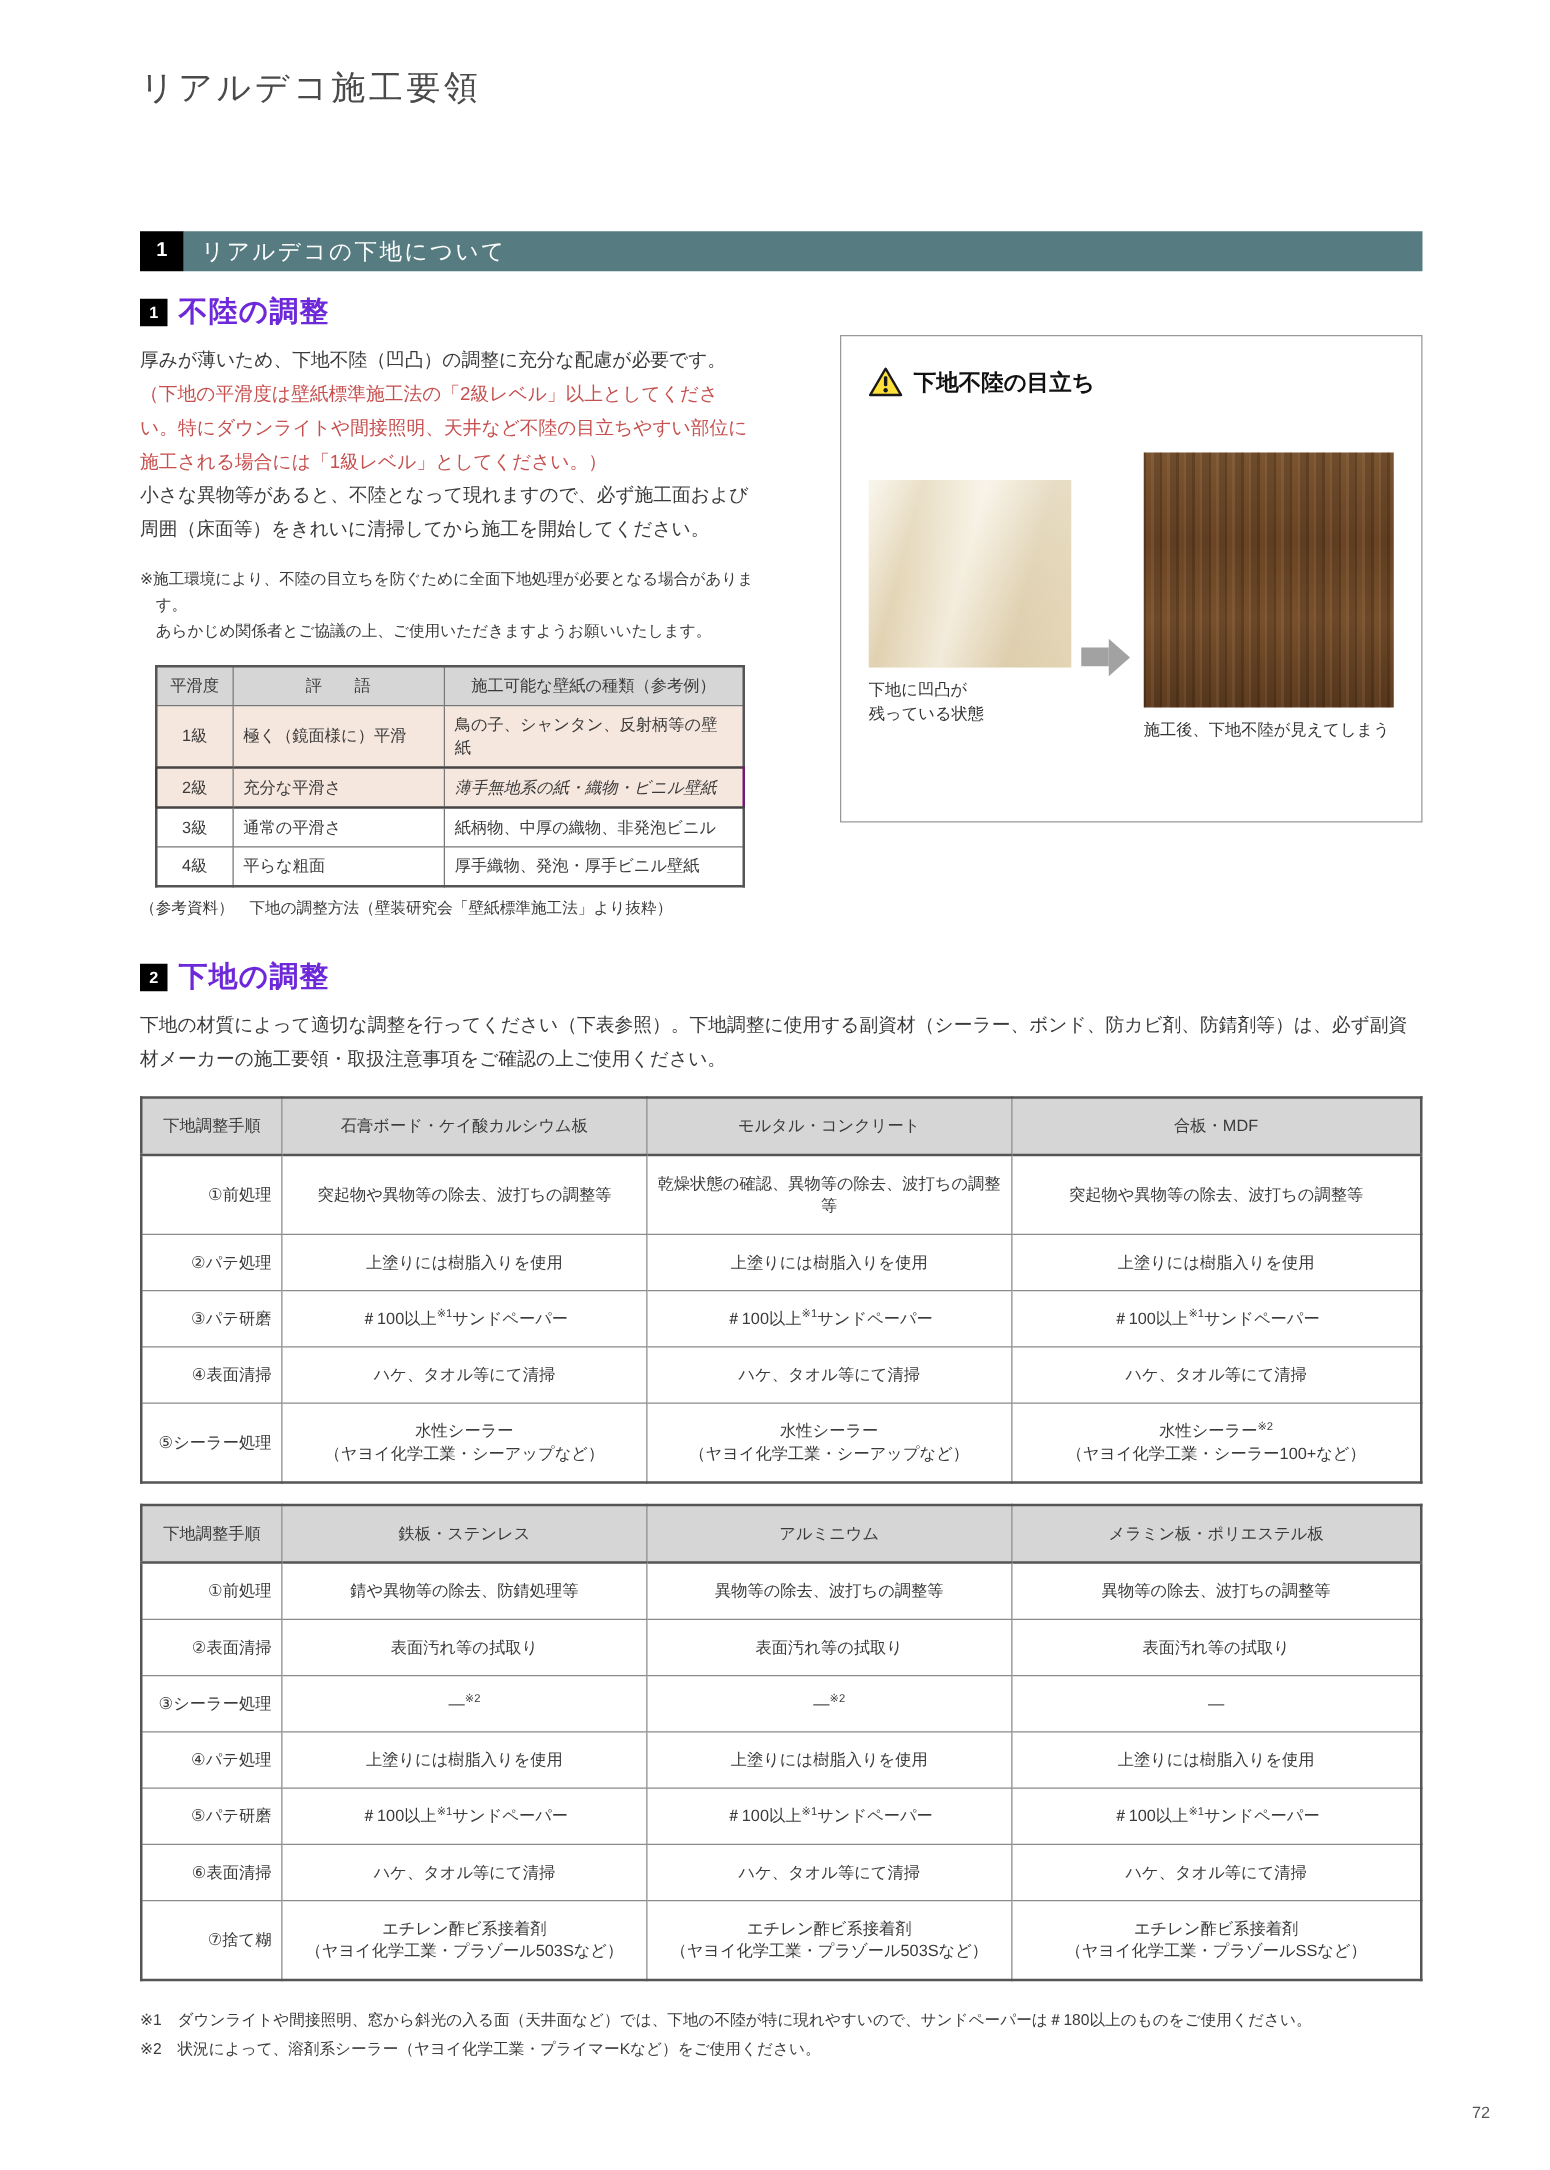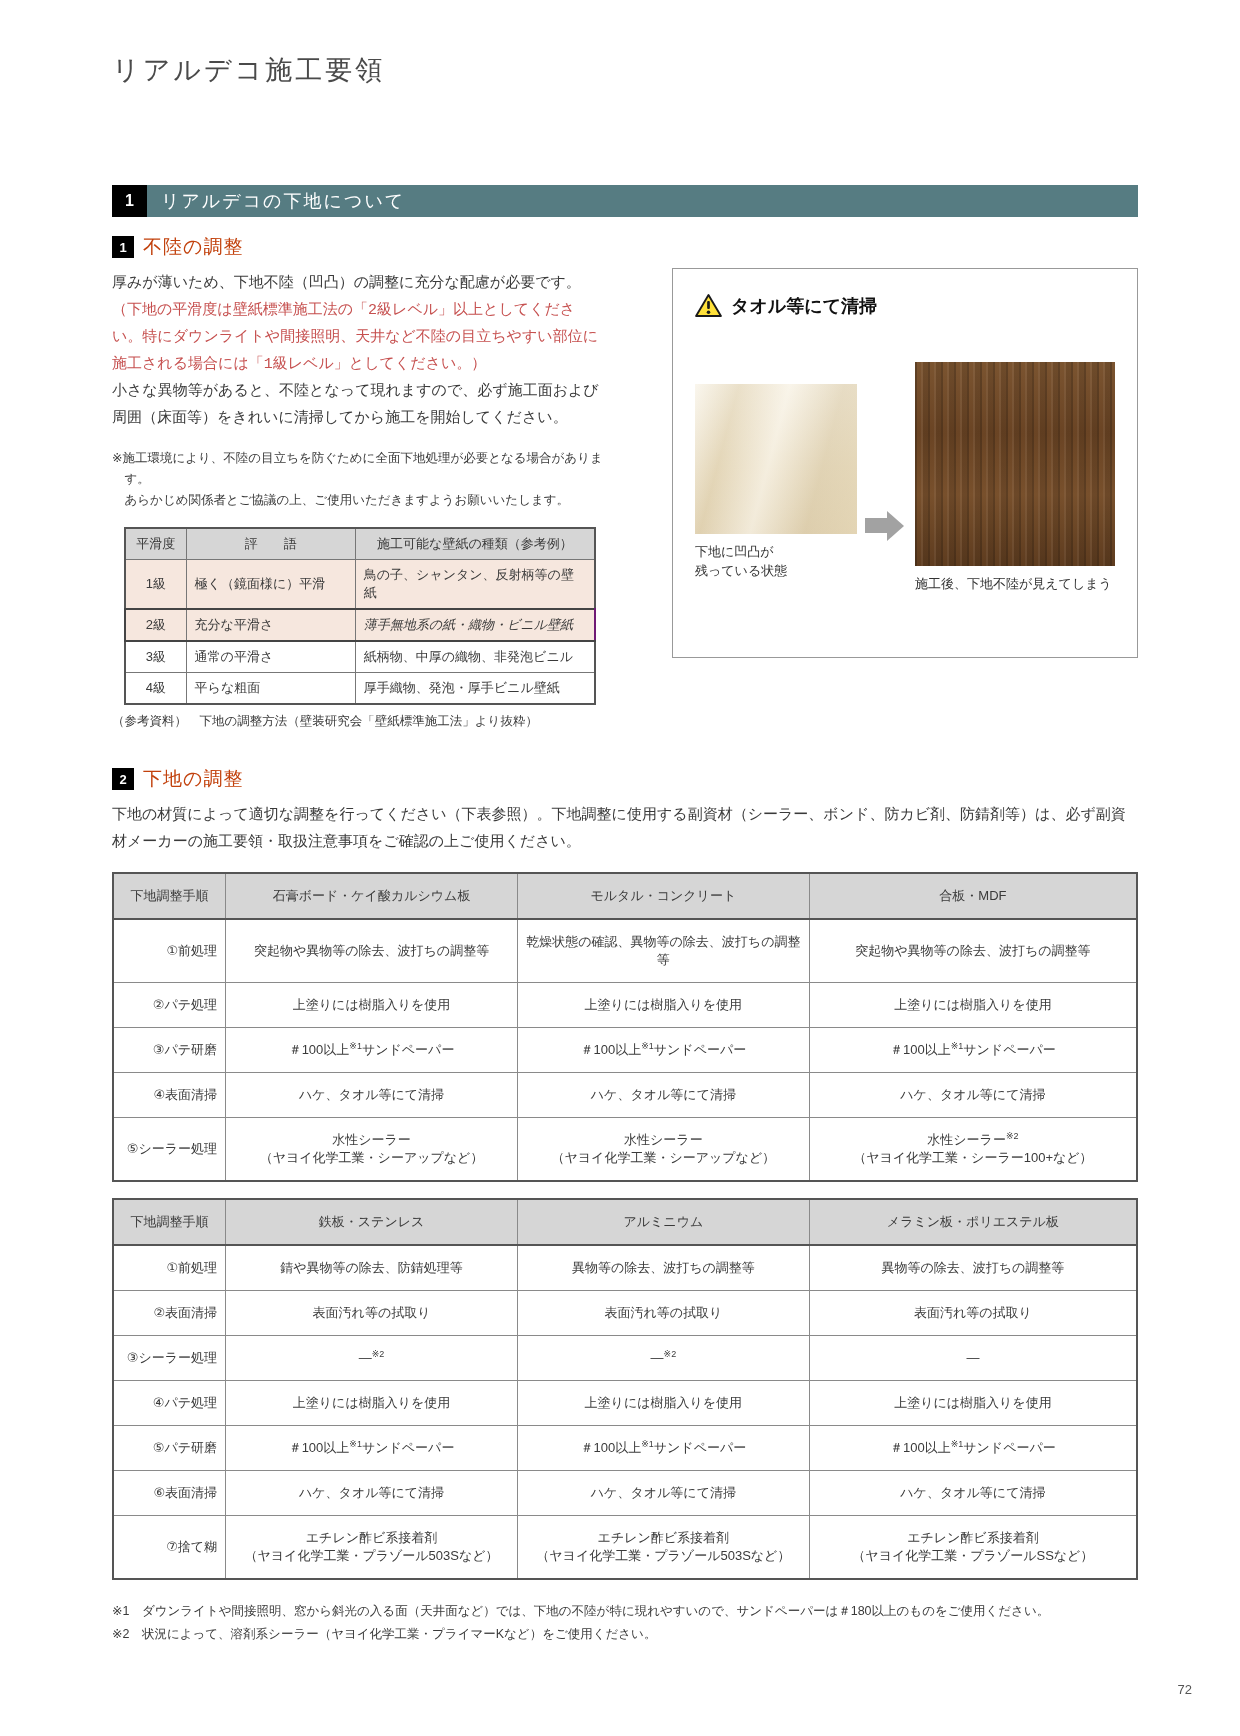--- a/index.html
+++ b/index.html
@@ -26,25 +26,25 @@
     flex:1; background:#567c82; color:#fff; display:flex; align-items:center;
     padding-left:14px; font-size:18px; letter-spacing:2px;
   }
   
   .subhead { display:flex; align-items:center; gap:9px; }
   .subhead .sq {
     width:22px; height:22px; background:#000; color:#fff;
     display:flex; align-items:center; justify-content:center;
     font-size:13px; font-weight:bold; flex:0 0 22px;
   }
-  .subhead .t { font-size:19px; font-weight:normal; color:#c2410c; letter-spacing:1px; }
+  .subhead .t { font-size:23px; font-weight:bold; color:#6d28d9; letter-spacing:1px; }
   
   .cols { position:absolute; left:112px; top:234px; width:1026px; display:flex; }
   .leftcol { width:520px; padding-right:28px; }
-  .para { font-size:15px; line-height:27px; margin-top:10px;font-family:Liberation Mono, monospace; }
+  .para { font-size:15px; line-height:27px; margin-top:10px; }
   .para.red { color:#c6504f; margin-top:0; }
   .para.cont { margin-top:0; }
   .note {
     margin-top:16px; font-size:12.5px; line-height:21px; color:#3a3a3a;
     white-space:pre-line; padding-left:1em; text-indent:-1em;
   }
   .ref-note { margin-top:8px; font-size:12.5px; color:#3a3a3a; }
   
   table.grade {
     margin:16px 0 0 12px; width:472px; border-collapse:collapse;
@@ -169,21 +169,21 @@
 
     <div class="panel">
       <div class="panel-title">
         <span>
           <svg width="27" height="25" viewBox="0 0 100 90">
             <path d="M50 6 L96 84 L4 84 Z" fill="#ffe13a" stroke="#1a1a1a" stroke-width="7" stroke-linejoin="round"></path>
             <rect x="45" y="28" width="10" height="30" rx="4" fill="#1a1a1a"></rect>
             <circle cx="50" cy="70" r="6.5" fill="#1a1a1a"></circle>
           </svg>
         </span>
-        <span>タオル等にて清掃</span>
+        <span>下地不陸の目立ち</span>
       </div>
       <div class="panel-body">
         <div class="before-wrap">
           <div class="before-img"></div>
           <div class="caption">下地に凹凸が
 残っている状態</div>
         </div>
         <div class="arrow">
           <div class="shaft"></div>
             <div class="head"></div>

